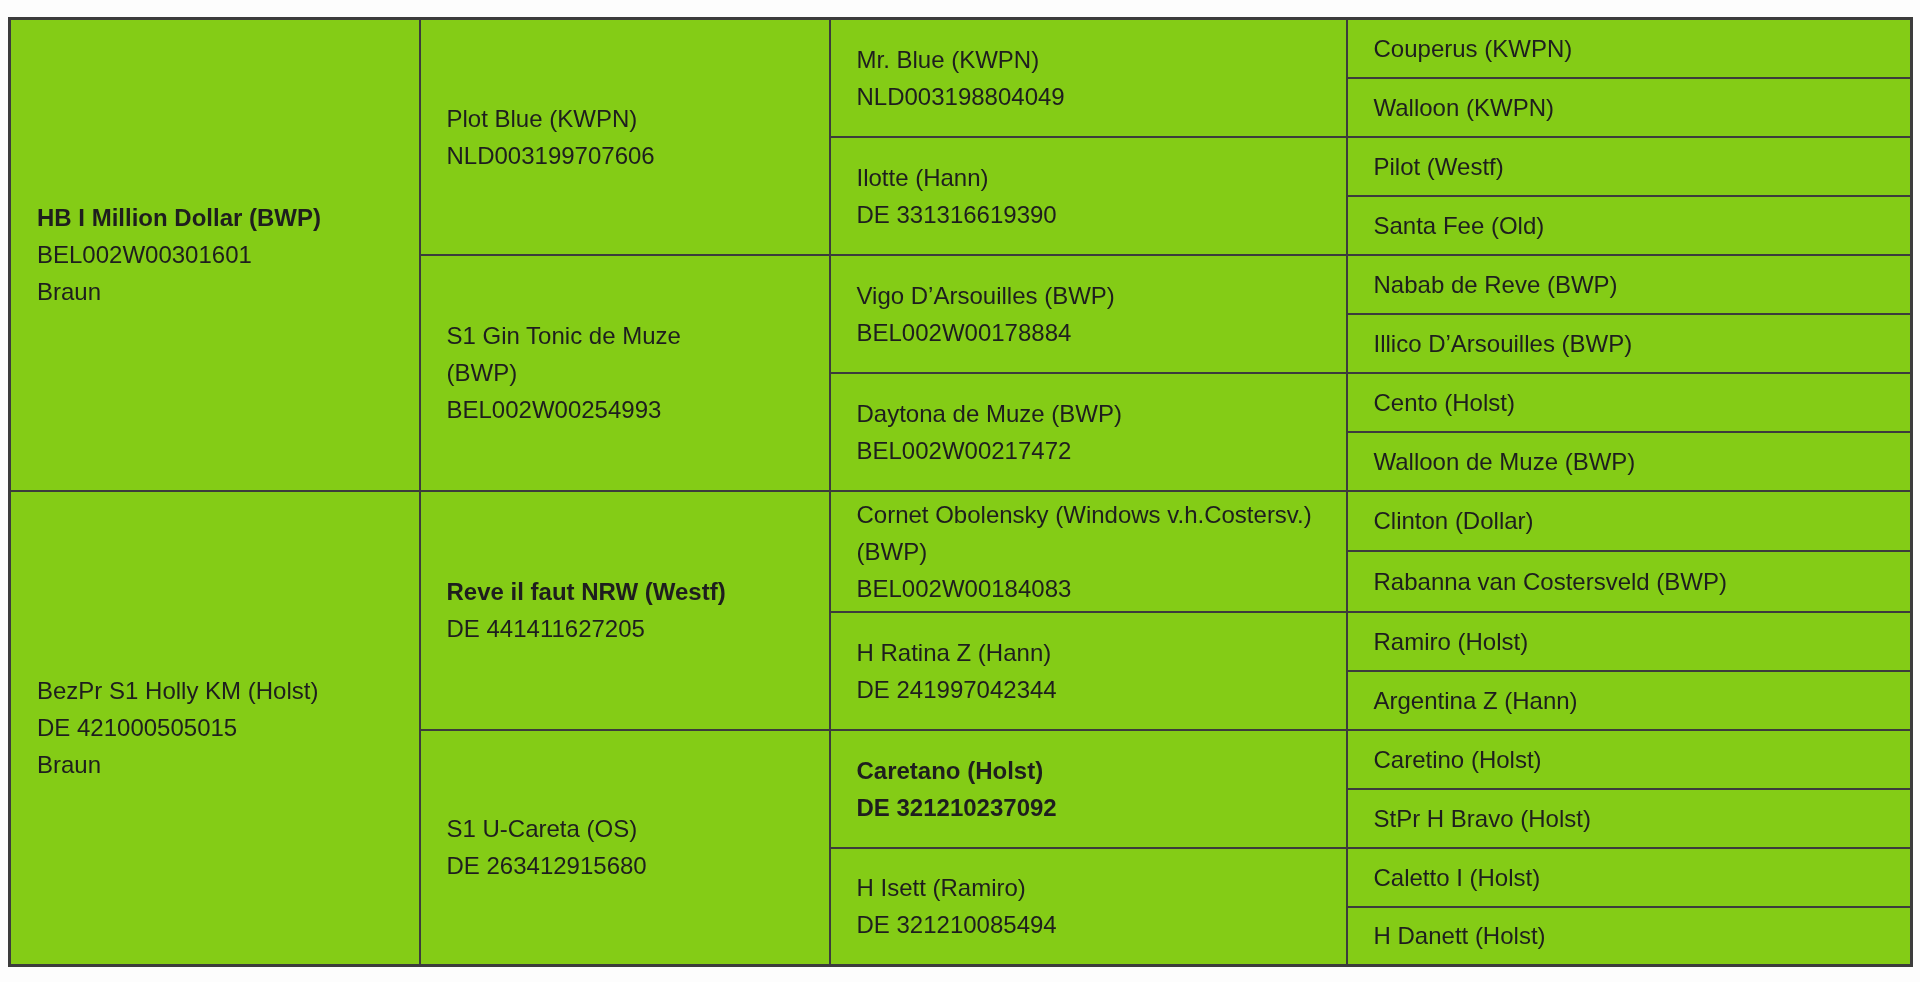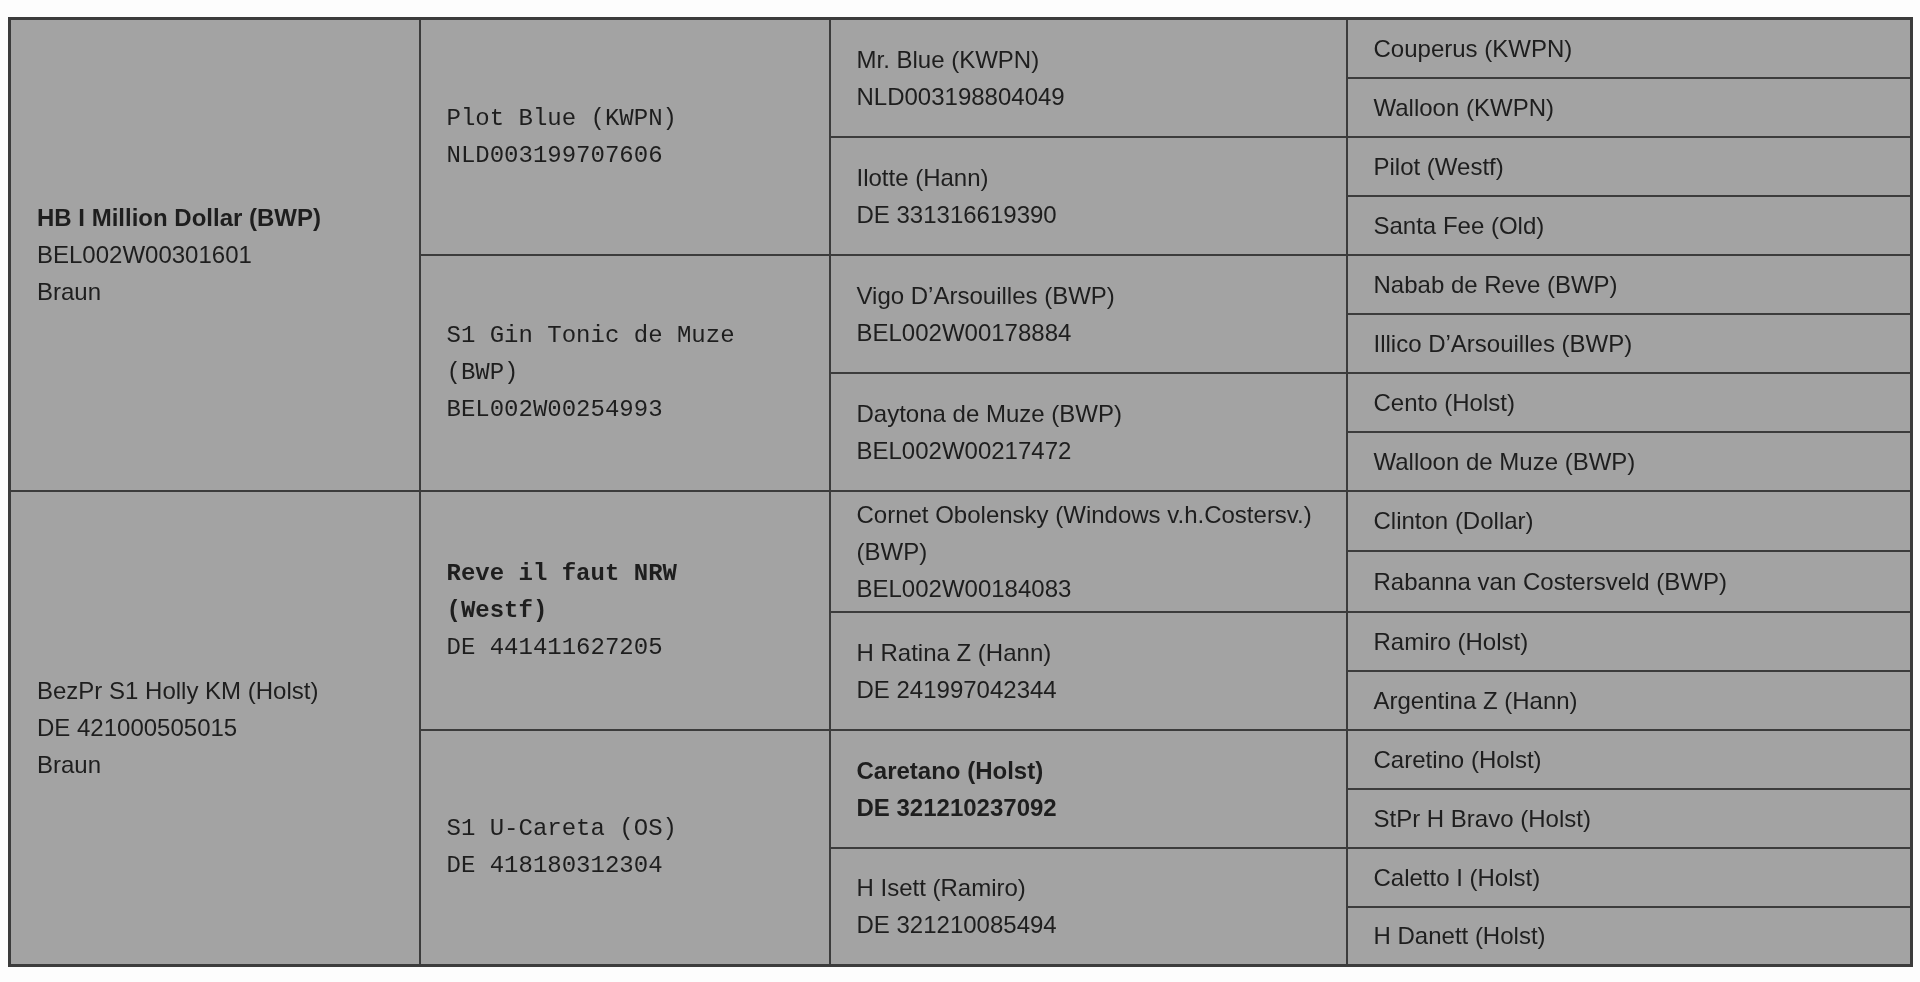--- a/index.html
+++ b/index.html
@@ -22,24 +22,24 @@
     table-layout: fixed;
     border: 3px solid #3c3c3c;
     background: #fefefe;
   }
   td {
     border: 2px solid #3c3c3c;
     vertical-align: middle;
     padding: 4px 20px 4px 26px;
     font-size: 24px;
     line-height: 37px;
-    background: #a3a3a3;
+    background: #84cc16;
     overflow: hidden;
   }
-  td.c2 { padding-right: 74px; font-family: Liberation Mono, monospace; }   
+  td.c2 { padding-right: 74px; }   
   td.c3 { padding-right: 18px; }
   tr { height: 59px; }
   .b { font-weight: bold; }
   .line { white-space: normal; }
 </style>
 </head>
 <body>
 
 <div class="page">
   <table class="pedigree">
@@ -153,21 +153,21 @@
         </td>
       </tr>
       <tr>
         <td class="c4">
           <div class="line">Argentina Z (Hann)</div>
         </td>
       </tr>
       <tr>
         <td class="c2" rowspan="4">
           <div class="line">S1 U-Careta (OS)</div>
-          <div class="line">DE 418180312304</div>
+          <div class="line">DE 263412915680</div>
         </td>
         <td class="c3" rowspan="2">
           <div class="line b">Caretano (Holst)</div>
           <div class="line b">DE 321210237092</div>
         </td>
         <td class="c4">
           <div class="line">Caretino (Holst)</div>
         </td>
       </tr>
       <tr>

